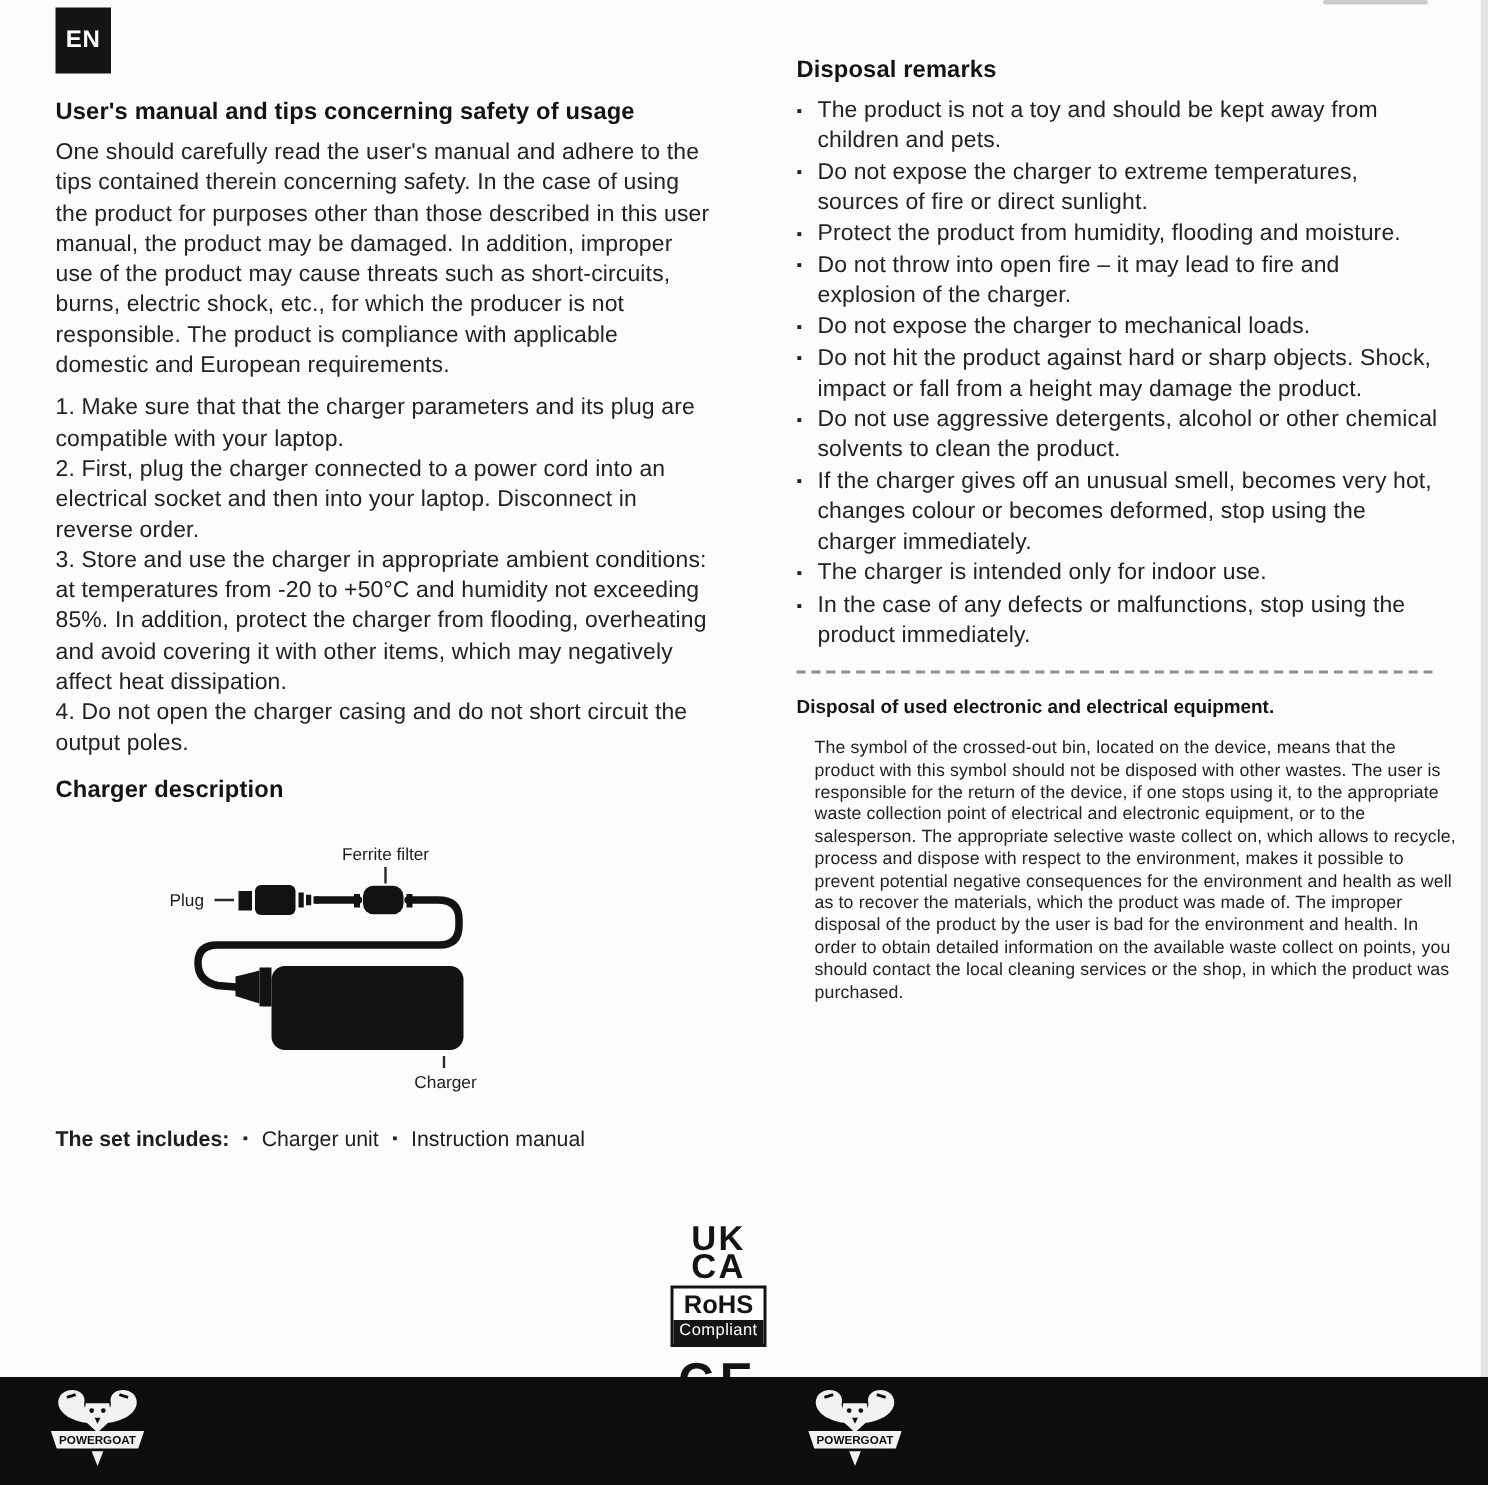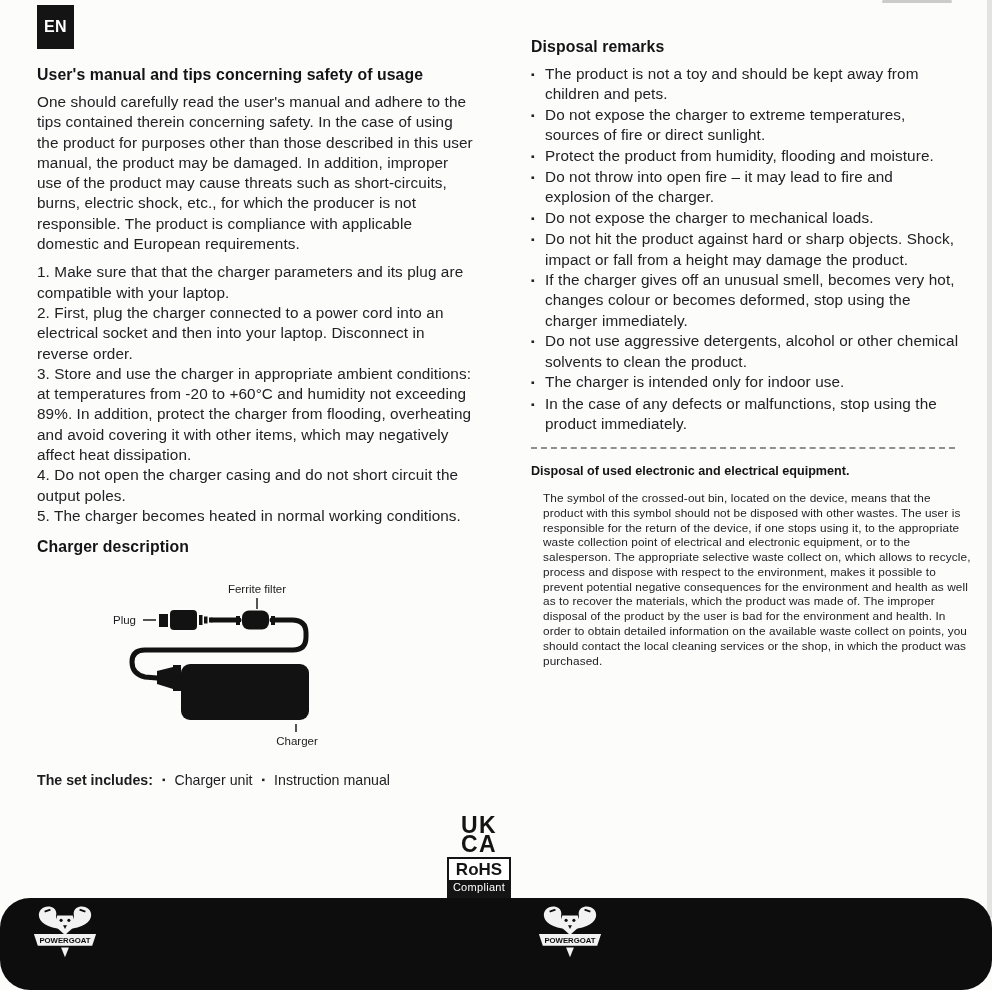--- a/index.html
+++ b/index.html
@@ -57,44 +57,43 @@
   
   .certs { position:absolute; left:0; top:816px; width:958px; display:flex; justify-content:flex-end; align-items:center; gap:4px; color:#141414;flex-direction:column; }
   .ukca { font-weight:bold; font-size:23px; line-height:18.5px; letter-spacing:1.5px; text-align:center; }
   .rohs { border:2.5px solid #141414; text-align:center; background:#fff; }
   .rohs-top { font-size:17px; font-weight:bold; padding:0 7px; color:#141414; line-height:21px; }
   .rohs-bottom { background:#141414; color:#fff; font-size:11px; line-height:15px; padding:0 4px 1px 4px; letter-spacing:.3px; }
   .ce { font-size:33px; font-weight:bold; letter-spacing:4px; transform:scaleY(1.05); }
   .recycle { font-size:34px; line-height:34px; }
 
   
-  .footer { position:absolute; left:0; bottom:0; width:992px; height:92px; background:#0d0d0d;border-radius:30px; }
+  .footer { position:absolute; left:0; bottom:0; width:992px; height:72px; background:#0d0d0d; }
   .goat-logo { position:absolute; top:6px; }
   .goat-logo.first  { left:31px; }
   .goat-logo.second { left:536px; }
   .goat-logo text { font-family:"Liberation Sans", sans-serif; font-weight:bold; }
 </style>
 </head>
 <body>
 
 <div class="scan-edge-right"></div>
 <div class="scan-mark-top"></div>
 
 <div class="en-badge">EN</div>
 
 <div class="col-left">
   <h2 class="h-safety">User's manual and tips concerning safety of usage</h2>
   <p class="body-text">One should carefully read the user's manual and adhere to the tips contained therein concerning safety. In the case of using the product for purposes other than those described in this user manual, the product may be damaged. In addition, improper use of the product may cause threats such as short-circuits, burns, electric shock, etc., for which the producer is not responsible. The product is compliance with applicable domestic and European requirements.</p>
 
   <div class="body-text steps">
     <p>1. Make sure that that the charger parameters and its plug are compatible with your laptop.</p>
     <p>2. First, plug the charger connected to a power cord into an electrical socket and then into your laptop. Disconnect in reverse order.</p>
-    <p>3. Store and use the charger in appropriate ambient conditions: at temperatures from -20 to +60°C and humidity not exceeding 89%. In addition, protect the charger from flooding, overheating and avoid covering it with other items, which may negatively affect heat dissipation.</p>
+    <p>3. Store and use the charger in appropriate ambient conditions: at temperatures from -20 to +50°C and humidity not exceeding 85%. In addition, protect the charger from flooding, overheating and avoid covering it with other items, which may negatively affect heat dissipation.</p>
     <p>4. Do not open the charger casing and do not short circuit the output poles.</p>
-    <p>5. The charger becomes heated in normal working conditions.</p>
   </div>
 
   <h2 class="h-desc">Charger description</h2>
 
   <svg class="diagram" width="235" height="178" viewBox="0 0 235 178">
 
     <text x="148" y="17" text-anchor="middle">Ferrite filter</text>
     <line class="thin" x1="148" y1="22" x2="148" y2="33"></line>
 
     <text x="4" y="48">Plug</text>
@@ -156,25 +155,25 @@
     <li>
         <span class="sq"></span>
         <span class="li-text">Do not expose the charger to mechanical loads.</span>
       </li>
     <li>
         <span class="sq"></span>
         <span class="li-text">Do not hit the product against hard or sharp objects. Shock, impact or fall from a height may damage the product.</span>
       </li>
     <li>
         <span class="sq"></span>
+        <span class="li-text">Do not use aggressive detergents, alcohol or other chemical solvents to clean the product.</span>
+      </li>
+    <li>
+        <span class="sq"></span>
         <span class="li-text">If the charger gives off an unusual smell, becomes very hot, changes colour or becomes deformed, stop using the charger immediately.</span>
-      </li>
-    <li>
-        <span class="sq"></span>
-        <span class="li-text">Do not use aggressive detergents, alcohol or other chemical solvents to clean the product.</span>
       </li>
     <li>
         <span class="sq"></span>
         <span class="li-text">The charger is intended only for indoor use.</span>
       </li>
     <li>
         <span class="sq"></span>
         <span class="li-text">In the case of any defects or malfunctions, stop using the product immediately.</span>
       </li>
   </ul>

